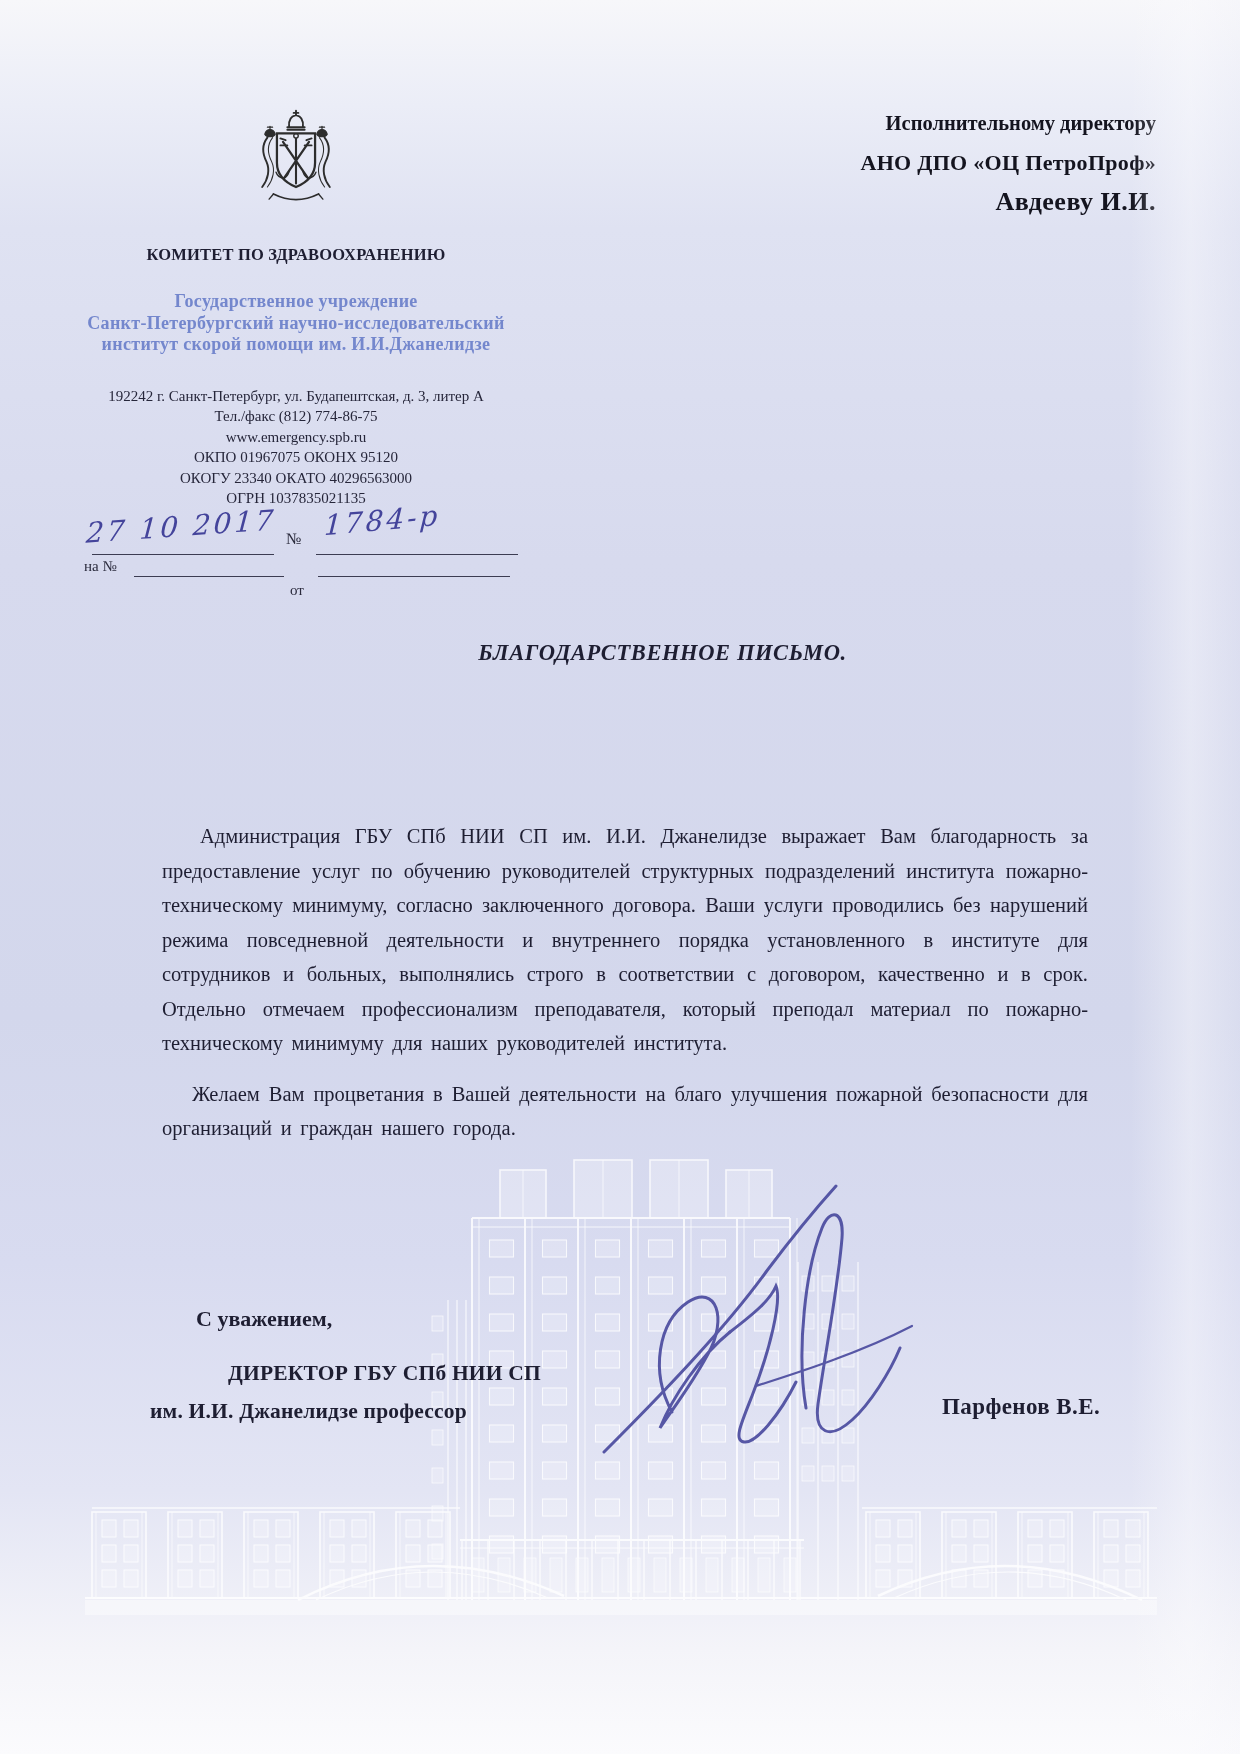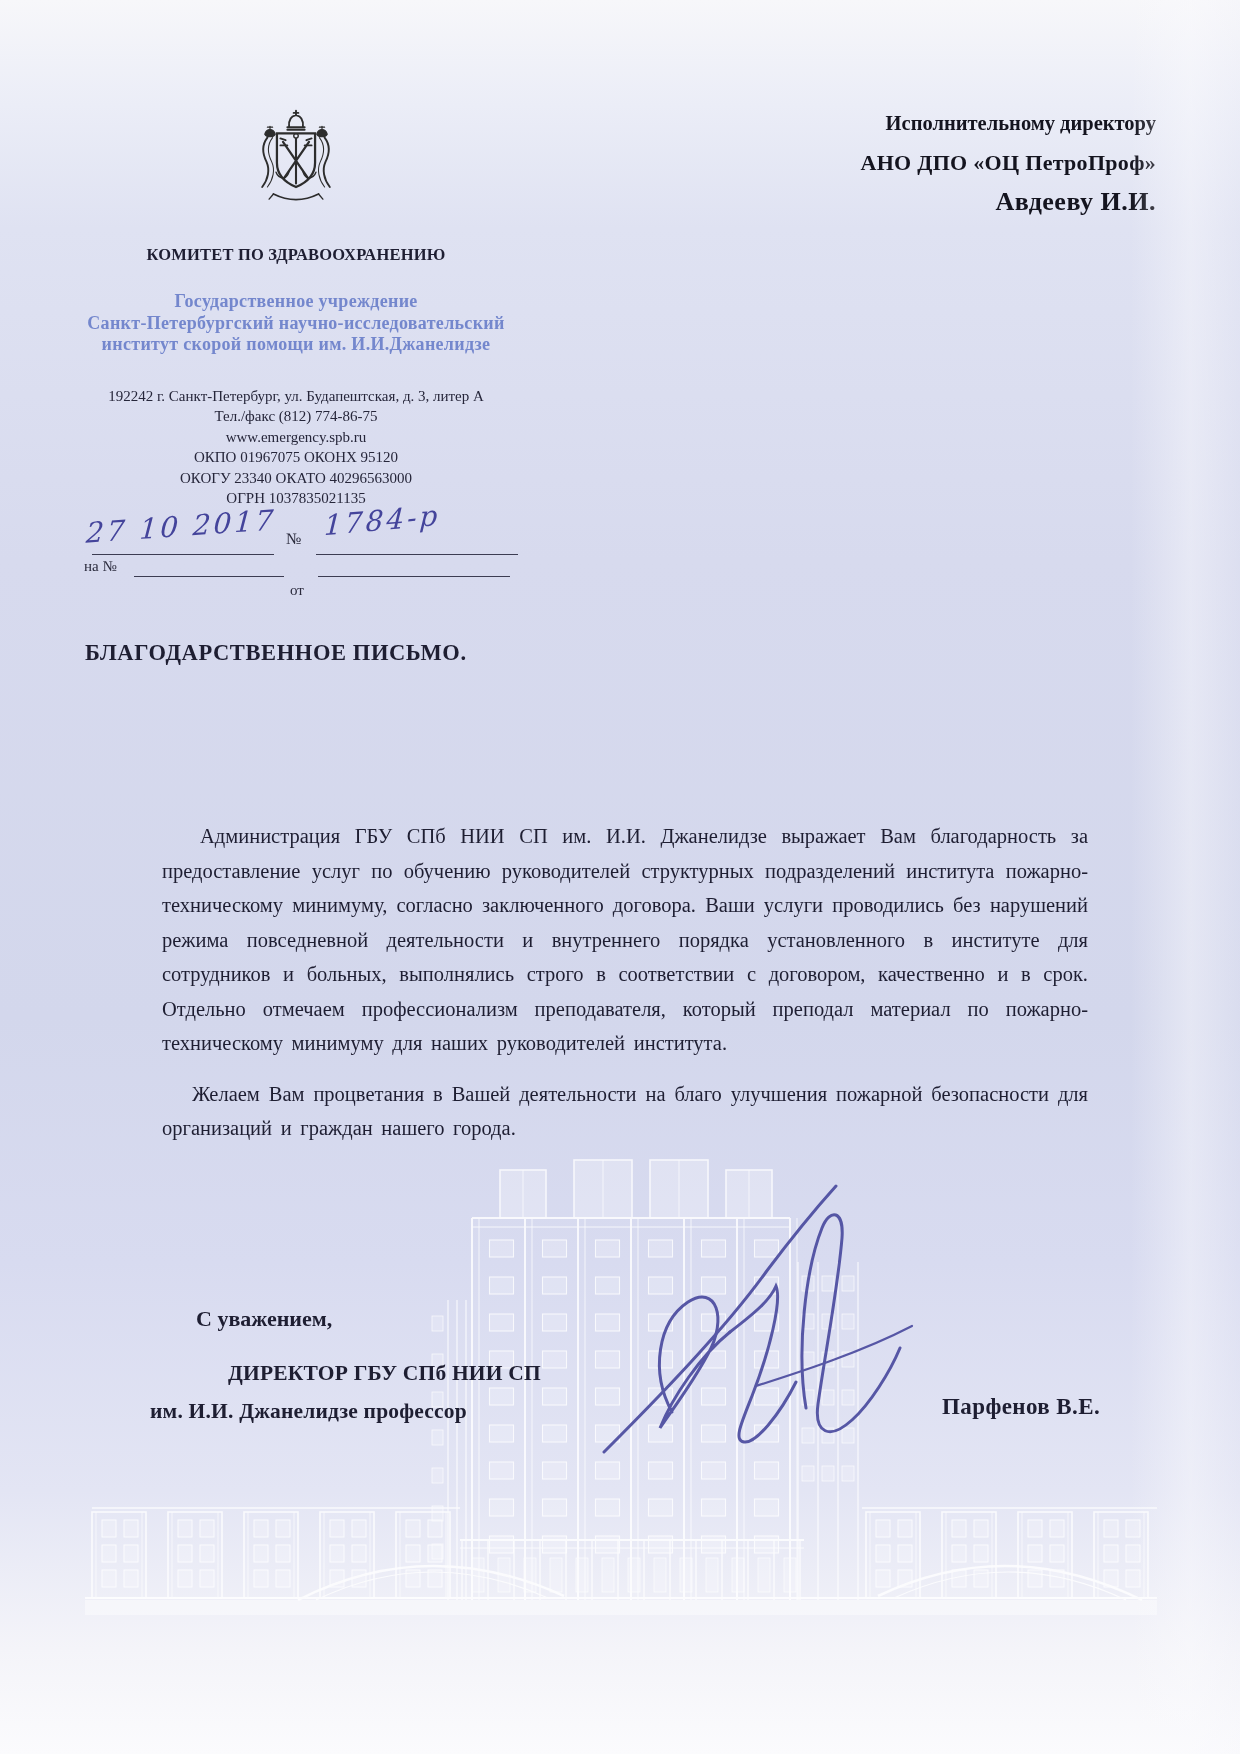--- a/index.html
+++ b/index.html
@@ -43,21 +43,21 @@
   .ul3{left:56px;top:64px;width:150px;}
   .ul4{left:240px;top:64px;width:192px;}
   .reply-lb{position:absolute;left:6px;top:46px;color:#2a2a3c;}
   .from-lb{position:absolute;left:212px;top:46px;color:#2a2a3c;margin-top:24px;}
   
   .addressee{right:84px;top:112px;width:430px;text-align:right;color:#14141f;}
   .adr1{font-size:20.5px;font-weight:bold;margin:0 0 15px 0;}
   .adr2{font-size:22px;font-weight:bold;margin:0 0 11px 0;letter-spacing:.3px;}
   .adr3{font-size:26px;font-weight:bold;margin:0;letter-spacing:.5px;}
   
-  .title{left:85px;width:1155px;top:640px;text-align:left;font-size:22.5px;font-weight:bold;letter-spacing:.6px;}
+  .title{left:85px;width:1155px;top:640px;text-align:center;font-size:22.5px;font-weight:bold;letter-spacing:.6px;font-style:italic;}
   
   .body{left:146px;top:803px;width:958px;}
   .body p{margin:16px;font-size:20.5px;line-height:34.5px;text-align:justify;word-spacing:3.5px;}
   .p1{text-indent:38px;}
   .p2{margin-top:16px !important;text-indent:30px;}
   
   .salut{left:196px;top:1306px;font-size:22px;font-weight:bold;}
   .sigt1{left:228px;top:1361px;font-size:21.5px;font-weight:bold;letter-spacing:.2px;}
   .sigt2{left:150px;top:1399px;font-size:21.5px;font-weight:bold;letter-spacing:.2px;}
   .signame{left:942px;top:1394px;font-size:23px;font-weight:bold;letter-spacing:.4px;}

